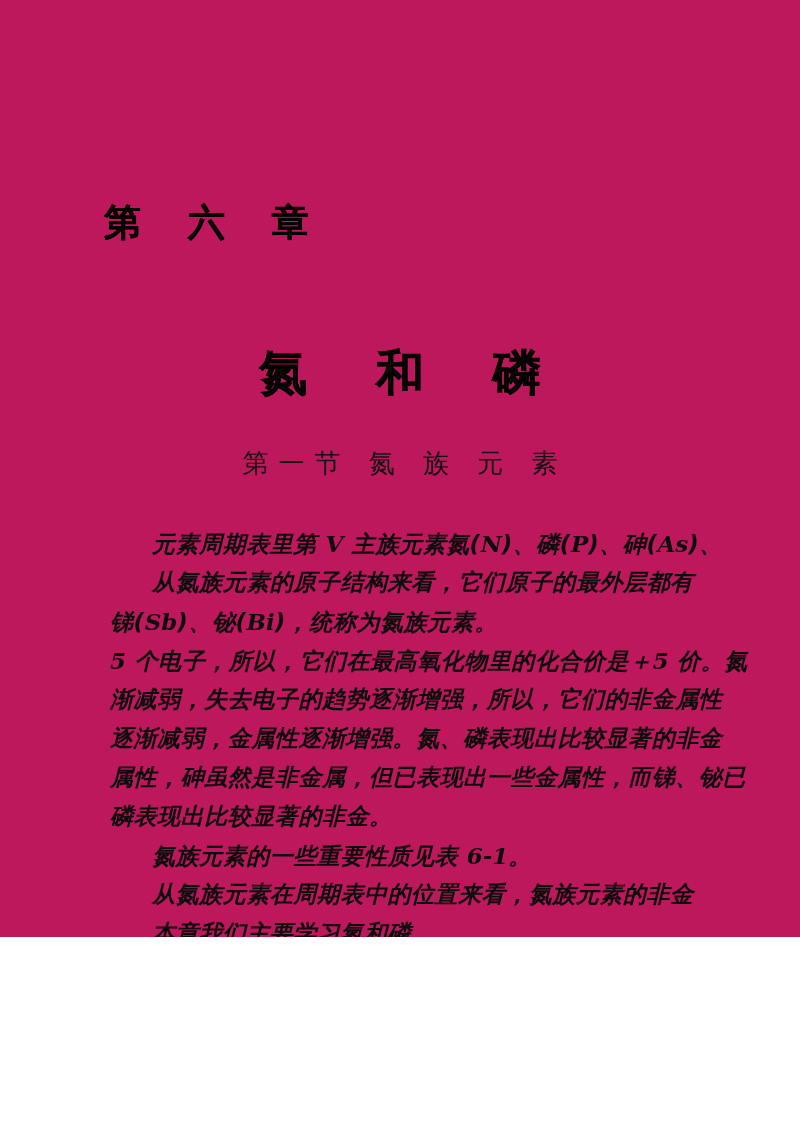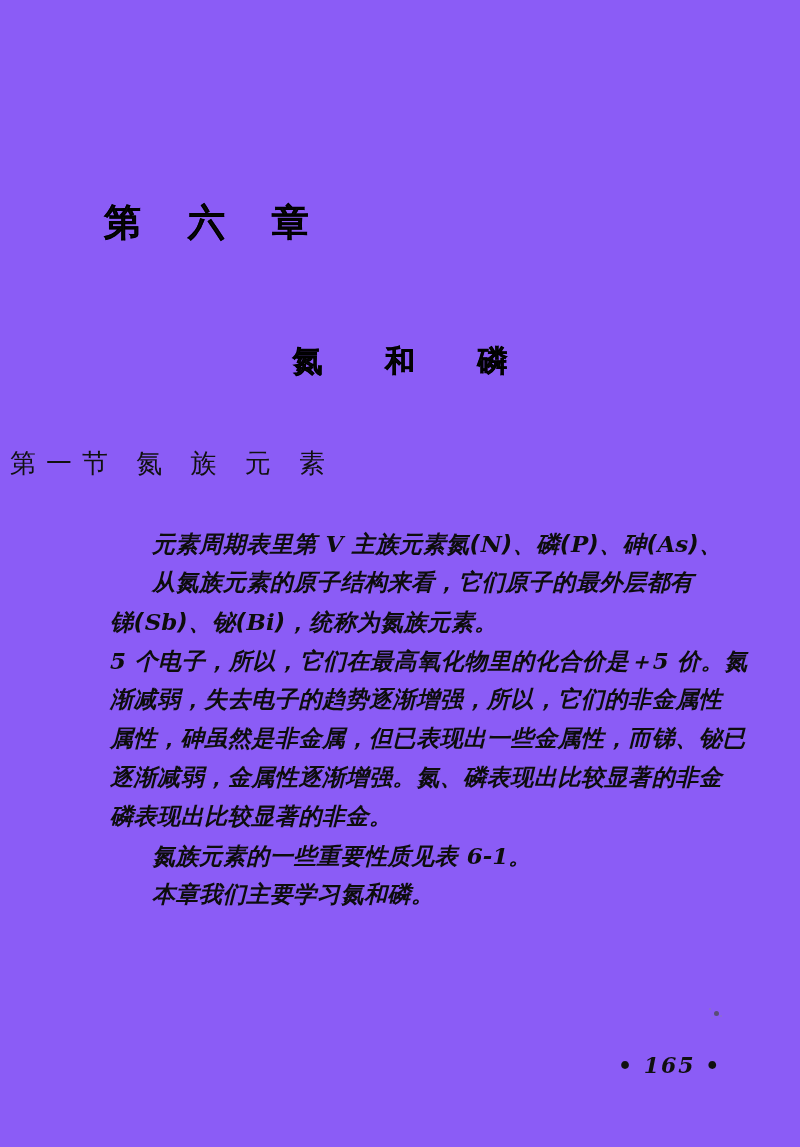--- a/index.html
+++ b/index.html
@@ -8,22 +8,22 @@
     padding: 0;
     background: #ffffff;
   }
   body {
     font-family: "DejaVu Sans", "Liberation Sans", sans-serif;
     color: #000000;
   }
   .page {
     position: relative;
     width: 800px;
-    height: 1147px;
-    background: #8b5cf6;
+    height: 937px;
+    background: #be185d;
     overflow: hidden;
     margin: 0 auto;
   }
 
   
   .chapter-heading {
     position: absolute;
     left: 104px;
     top: 202px;
     font-size: 37px;
@@ -36,35 +36,36 @@
     -webkit-text-stroke: 0.4px #000;
   }
 
   
   .main-title {
     position: absolute;
     left: 0;
     top: 341px;
     width: 800px;
     text-align: center;
-    font-size: 30px;
+    font-size: 48px;
     font-weight: 700;
     letter-spacing: 26px;
     text-indent: 26px;
     color: #0a0a0a;
     font-family: "DejaVu Serif", "Liberation Serif", serif;
     -webkit-text-stroke: 0.5px #000;
   }
 
   
   .section-heading {
     position: absolute;
     left: 0;
     top: 446px;
     width: 800px;
+    text-align: center;
     font-size: 26px;
     font-weight: 400;
     letter-spacing: 10px;
     text-indent: 10px;
     color: #111111;
     font-family: "DejaVu Serif", "Liberation Serif", serif;
   }
 
   
   .body-block {
@@ -132,24 +133,25 @@
   <div class="main-title">氮 和 磷</div>
 
   <div class="section-heading">第一节  氮 族 元 素</div>
 
   <div class="body-block" id="body-block">
       <div class="para-line justify indent">元素周期表里第 <span class="lat">V</span> 主族元素氮(<span class="lat">N</span>)、磷(<span class="lat">P</span>)、砷(<span class="lat">As</span>)、</div>
       <div class="para-line justify indent">从氮族元素的原子结构来看，它们原子的最外层都有</div>
       <div class="para-line justify">锑(<span class="lat">Sb</span>)、铋(<span class="lat">Bi</span>)，统称为氮族元素。</div>
       <div class="para-line justify"><span class="lat">5</span> 个电子，所以，它们在最高氧化物里的化合价是＋<span class="lat">5</span> 价。氮</div>
       <div class="para-line justify">渐减弱，失去电子的趋势逐渐增强，所以，它们的非金属性</div>
+      <div class="para-line justify">逐渐减弱，金属性逐渐增强。氮、磷表现出比较显著的非金</div>
       <div class="para-line justify">属性，砷虽然是非金属，但已表现出一些金属性，而锑、铋已</div>
-      <div class="para-line justify">逐渐减弱，金属性逐渐增强。氮、磷表现出比较显著的非金</div>
       <div class="para-line justify">磷表现出比较显著的非金。</div>
       <div class="para-line justify indent">氮族元素的一些重要性质见表 <span class="lat">6-1</span>。</div>
+      <div class="para-line justify indent">从氮族元素在周期表中的位置来看，氮族元素的非金</div>
       <div class="para-line justify indent">本章我们主要学习氮和磷。</div>
     </div>
 
   <div class="page-number">• 165 •</div>
 
   <div class="speckle s1"></div>
   <div class="speckle s2"></div>
   <div class="speckle s3"></div>
   <div class="speckle s4"></div>
 

